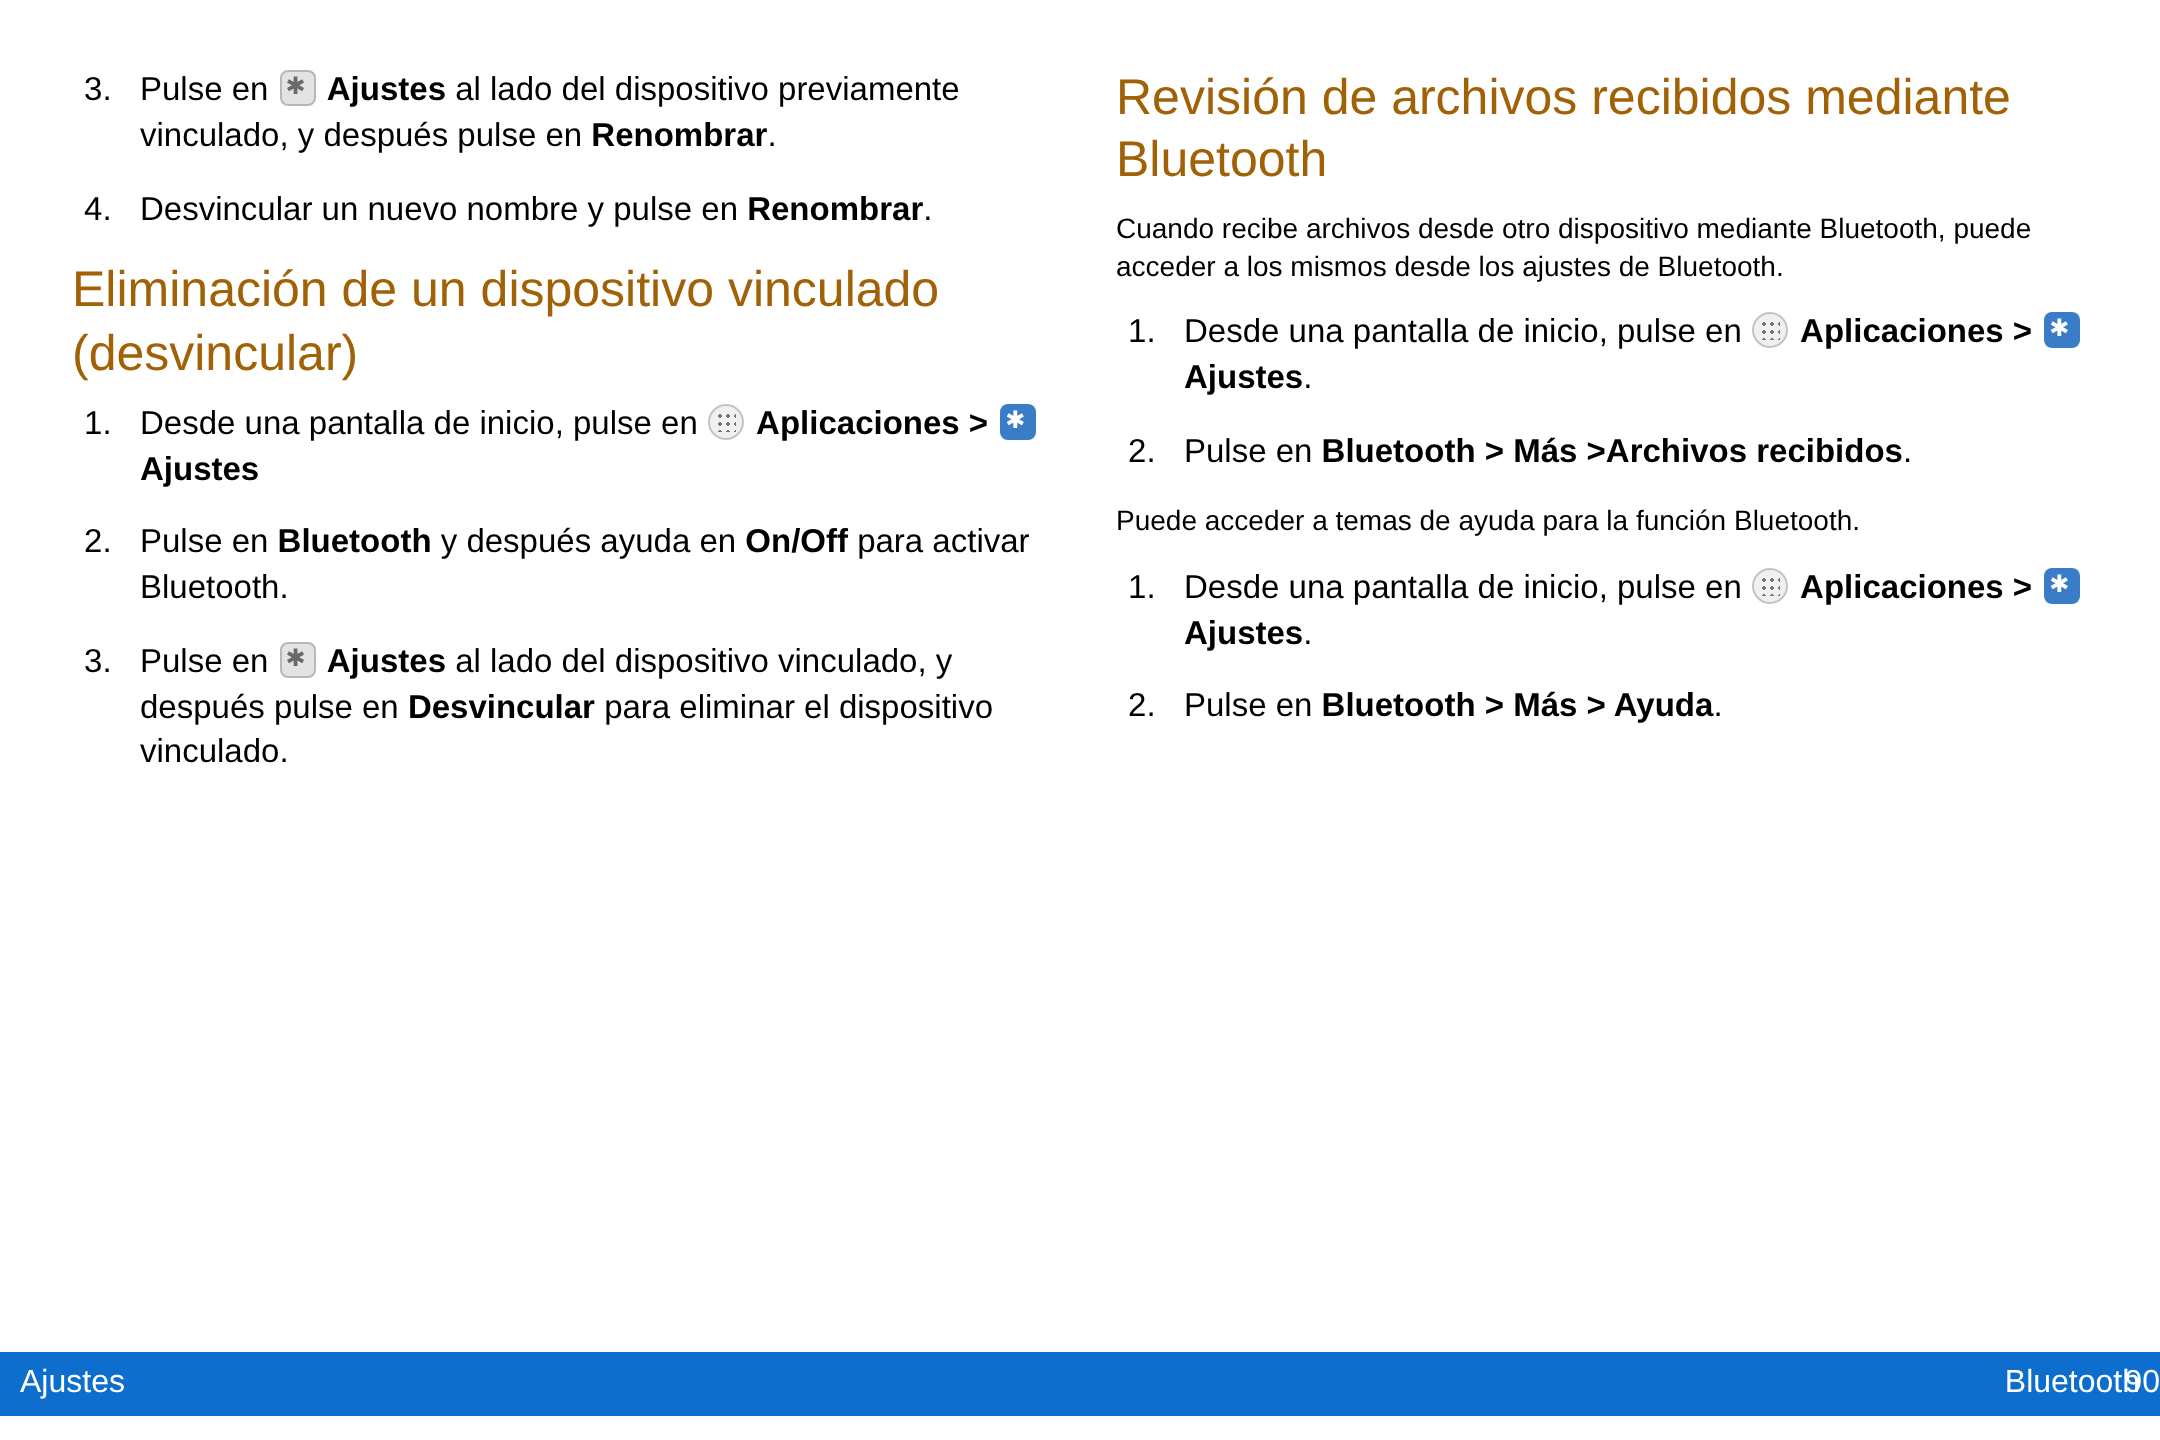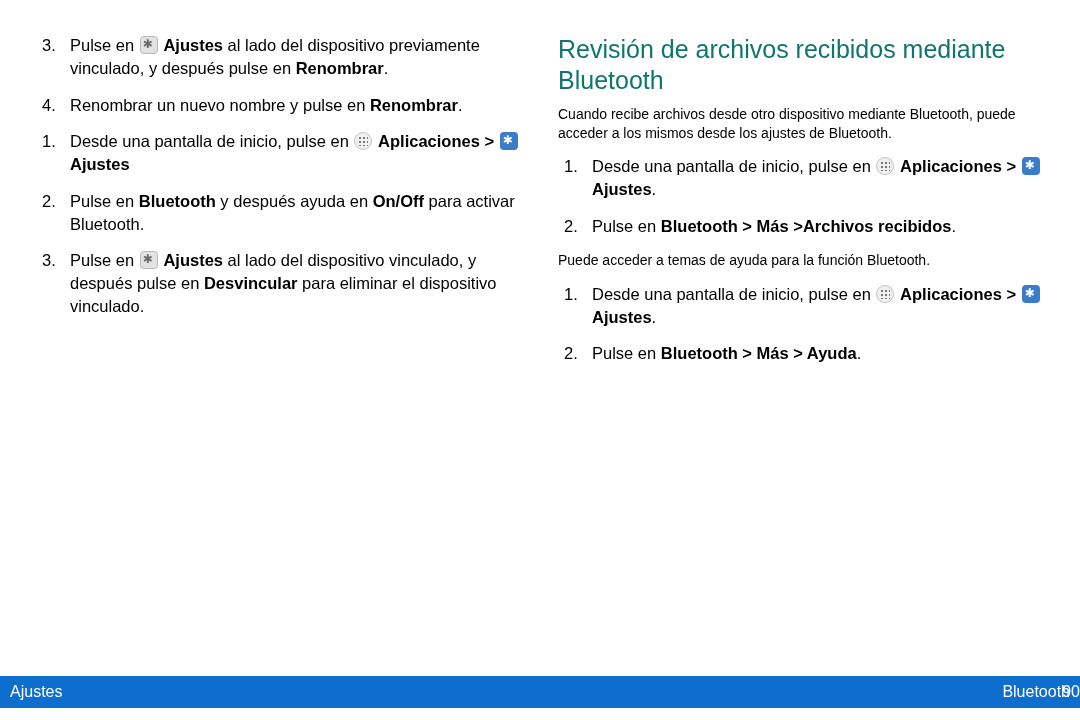--- a/index.html
+++ b/index.html
@@ -9,21 +9,21 @@
     display: flex; flex-direction: column;
   }
   .content {
     flex: 1;
     display: flex;
     padding: 34px 28px 10px 28px;
     gap: 20px;
   }
   .col { width: 50%; padding: 0 8px; }
   .heading {
-    color: #0f766e;
+    color: #a16207;
     font-size: 25px;
     font-weight: 400;
     line-height: 1.25;
     margin-bottom: 8px;
   }
   .para { font-size: 14px; line-height: 1.38; margin-bottom: 12px; }
   ol { list-style: none; counter-reset: step; margin-bottom: 14px; }
   ol > li {
     counter-increment: step;
     font-size: 16.5px; line-height: 1.38;
@@ -81,24 +81,25 @@
 
 <div class="page">
   <div class="content">
 
     <div class="col">
       <ol class="start3">
         <li>
           <span>Pulse en </span><span class="icon-gear-grey"></span><span> </span><span class="bold">Ajustes</span><span> al lado del dispositivo previamente vinculado, y después pulse en </span><span class="bold">Renombrar</span><span>.</span>
         </li>
         <li>
-          <span>Renombrar un nuevo nombre y pulse en </span><span class="bold">Renombrar</span><span>.</span>
+          <span>Desvincular un nuevo nombre y pulse en </span><span class="bold">Renombrar</span><span>.</span>
         </li>
       </ol>
 
+      <div class="heading">Eliminación de un dispositivo vinculado (desvincular)</div>
 
       <ol>
         <li>
           <span>Desde una pantalla de inicio, pulse en </span><span class="icon-apps"></span><span> </span><span class="bold">Aplicaciones &gt; </span><span class="icon-gear"></span><span> </span><span class="bold">Ajustes</span>
         </li>
         <li>
           <span>Pulse en </span><span class="bold">Bluetooth</span><span> y después ayuda en </span><span class="bold">On/Off</span><span> para activar Bluetooth.</span>
         </li>
         <li>
           <span>Pulse en </span><span class="icon-gear-grey"></span><span> </span><span class="bold">Ajustes</span><span> al lado del dispositivo vinculado, y después pulse en </span><span class="bold">Desvincular</span><span> para eliminar el dispositivo vinculado.</span>

